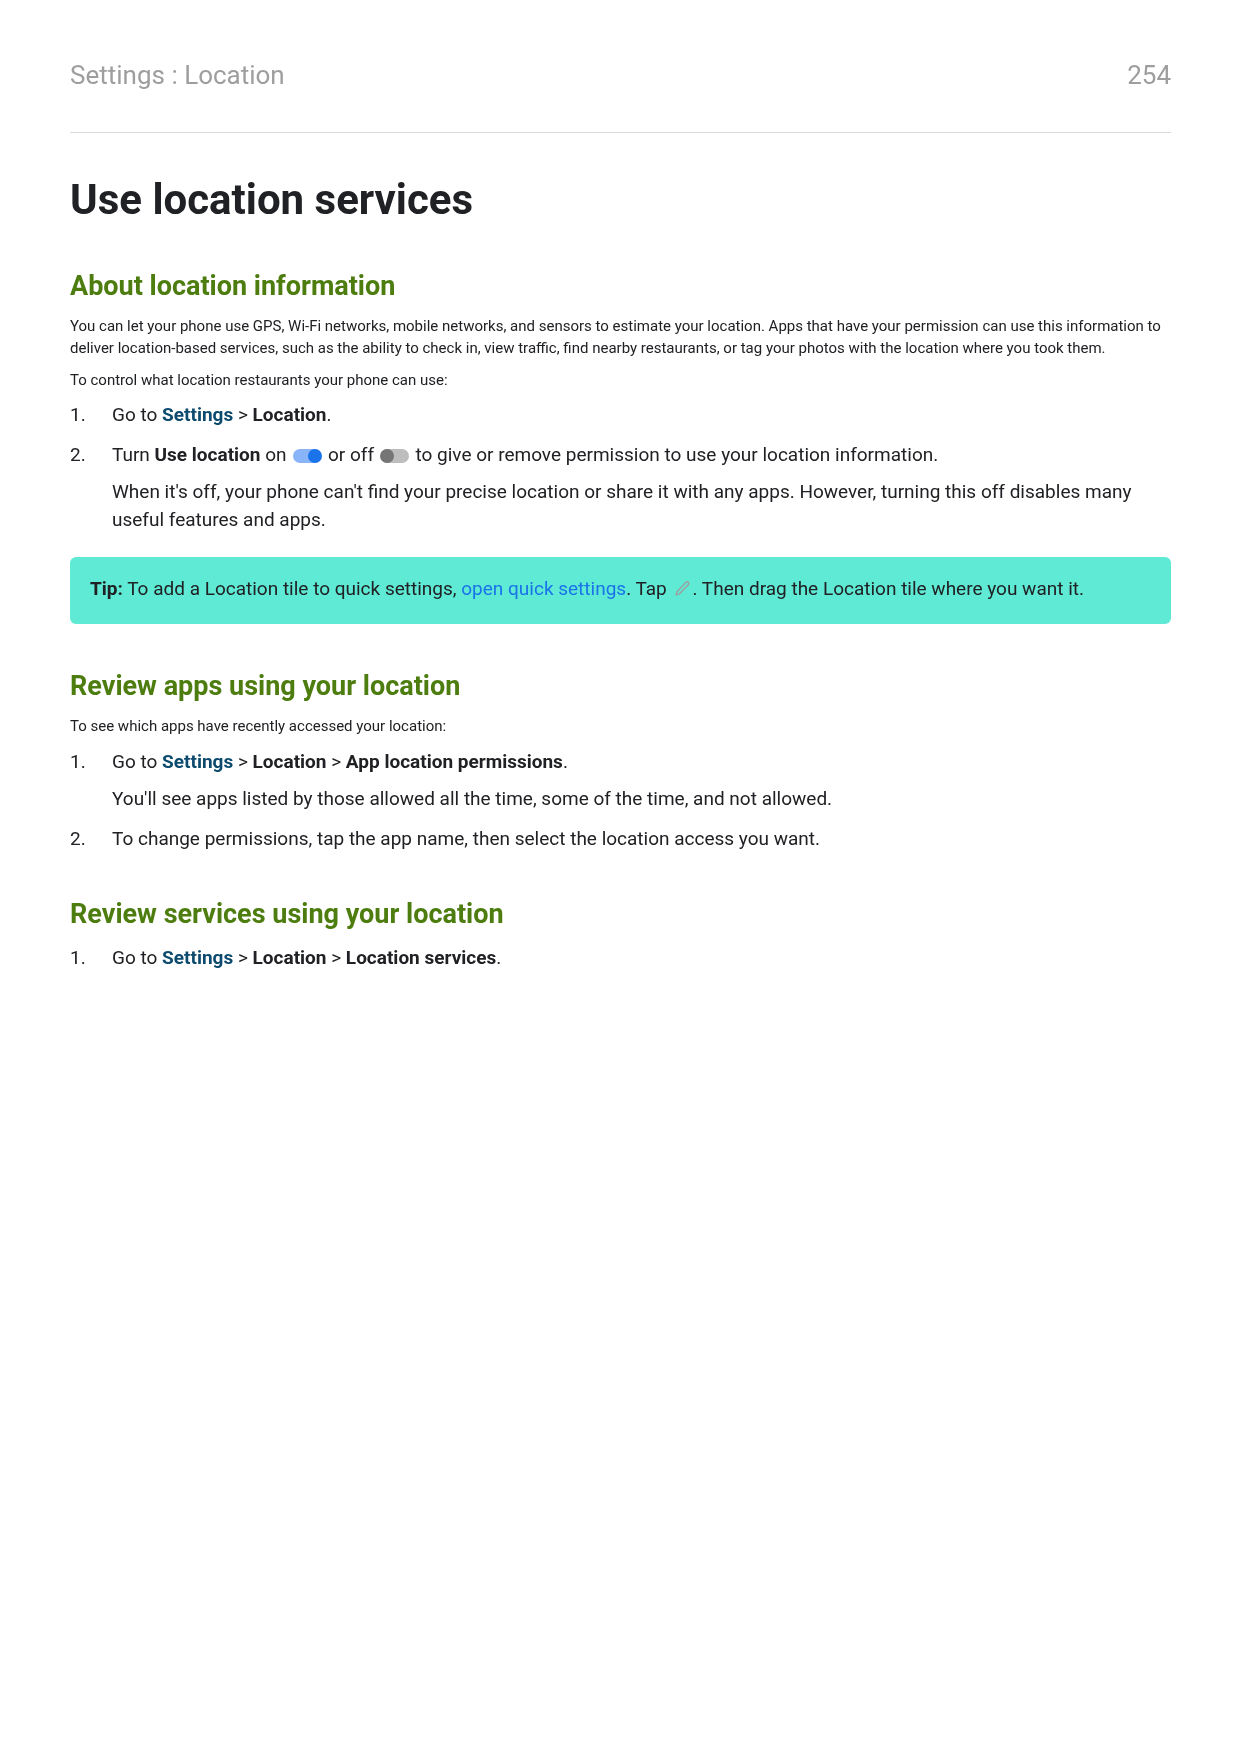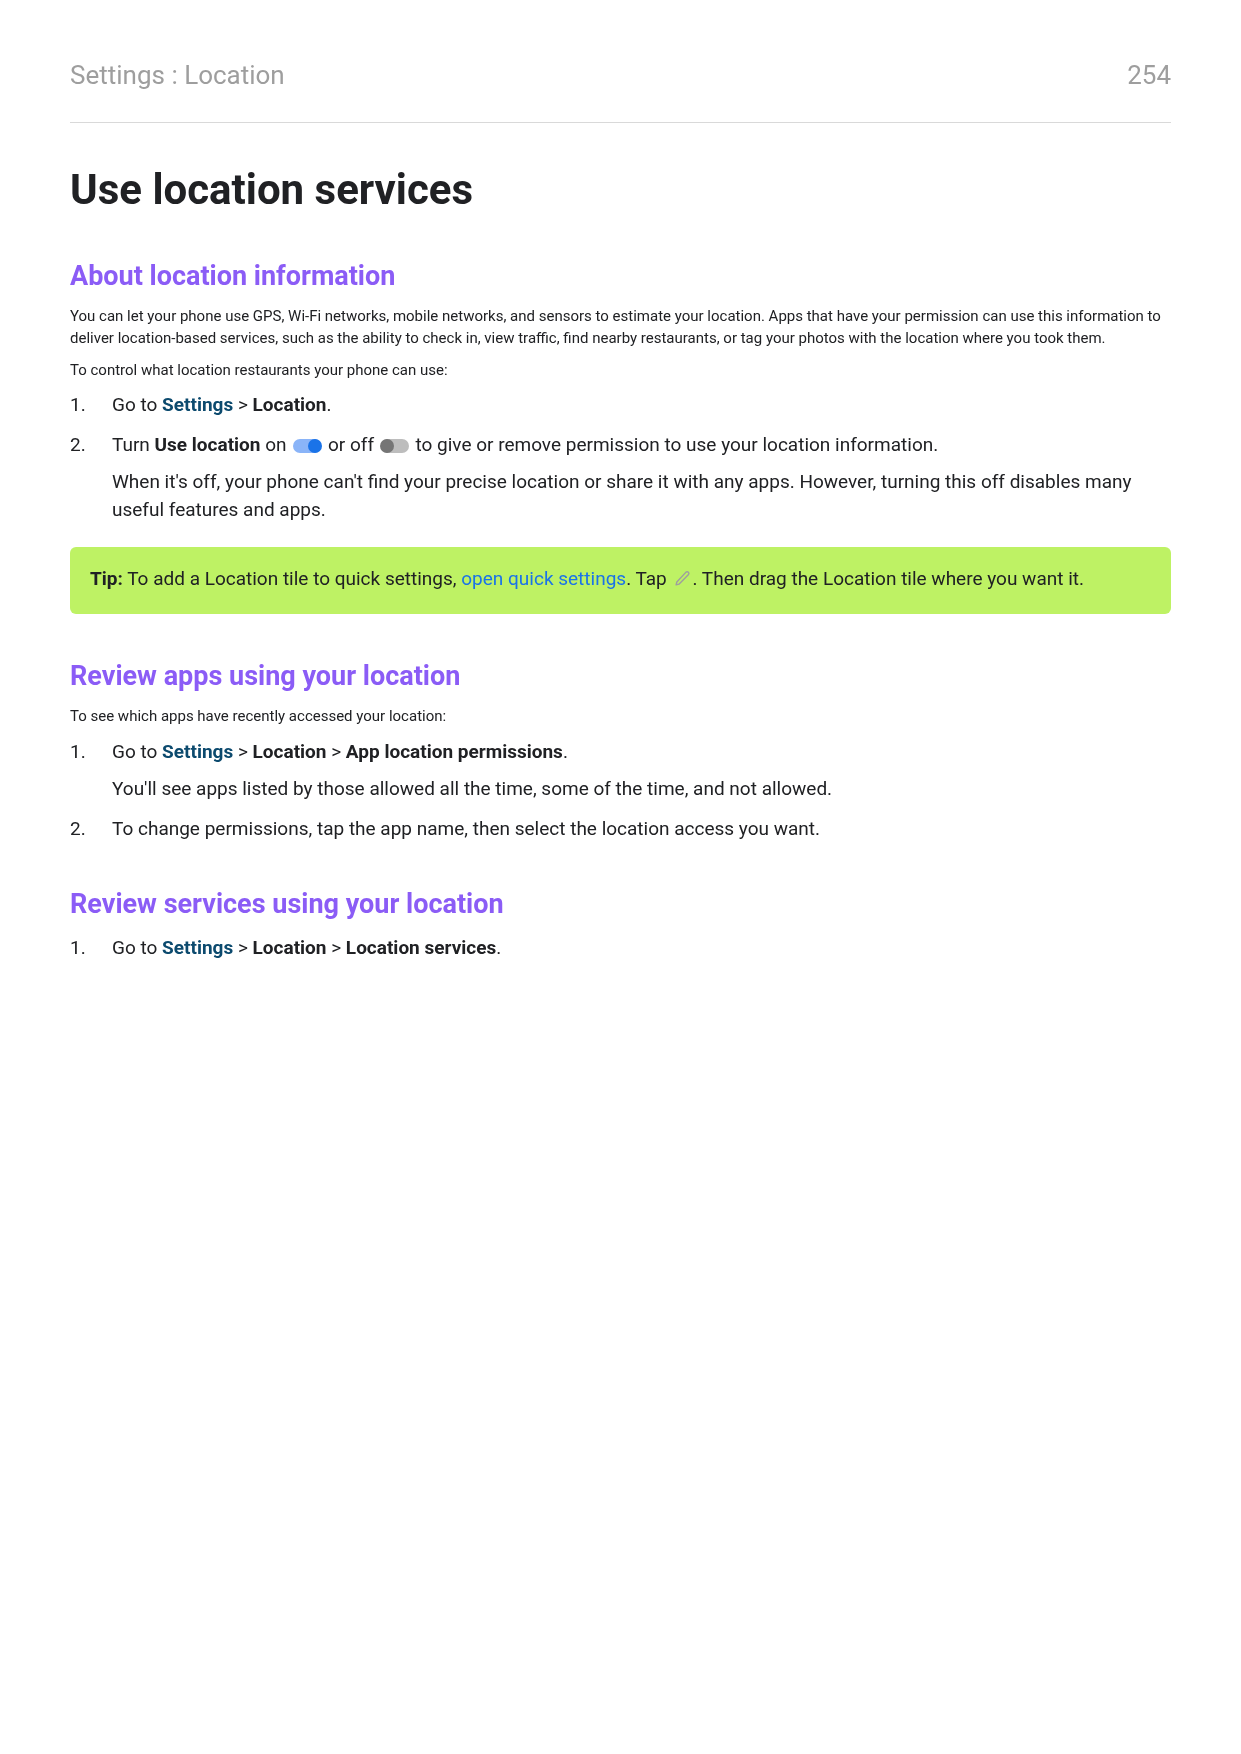--- a/index.html
+++ b/index.html
@@ -13,34 +13,34 @@
     .page {
       padding: 60px 70px 60px 70px;
     }
     .header-row {
       display: flex;
       justify-content: space-between;
       align-items: flex-start;
       color: #9e9e9e;
       font-size: 26px;
       font-weight: 400;
-      padding-bottom: 32px;
+      padding-bottom: 42px;
       border-bottom: 1px solid #d9d9d9;
       margin-bottom: 42px;
     }
     h1 {
       font-size: 42px;
       font-weight: 700;
       color: #202124;
       margin-bottom: 34px;
     }
     h2 {
       font-size: 27px;
       font-weight: 700;
-      color: #8b5cf6;
+      color: #4d7c0f;
       margin-top: 46px;
       margin-bottom: 14px;
     }
     p.body {
       font-size: 15px;
       line-height: 1.45;
       color: #202124;
       margin-bottom: 10px;
     }
     ol {
@@ -74,21 +74,21 @@
       text-align: right;
     }
     .link-normal {
       color: #1a73e8;
       font-weight: 400;
     }
     .bold {
       font-weight: 700;
     }
     .tip-box {
-      background: #bef264;
+      background: #5eead4;
       border-radius: 6px;
       padding: 18px 20px;
       margin-top: 24px;
       margin-bottom: 10px;
       font-size: 19px;
       line-height: 1.5;
       color: #202124;
     }
     
     .toggle {

